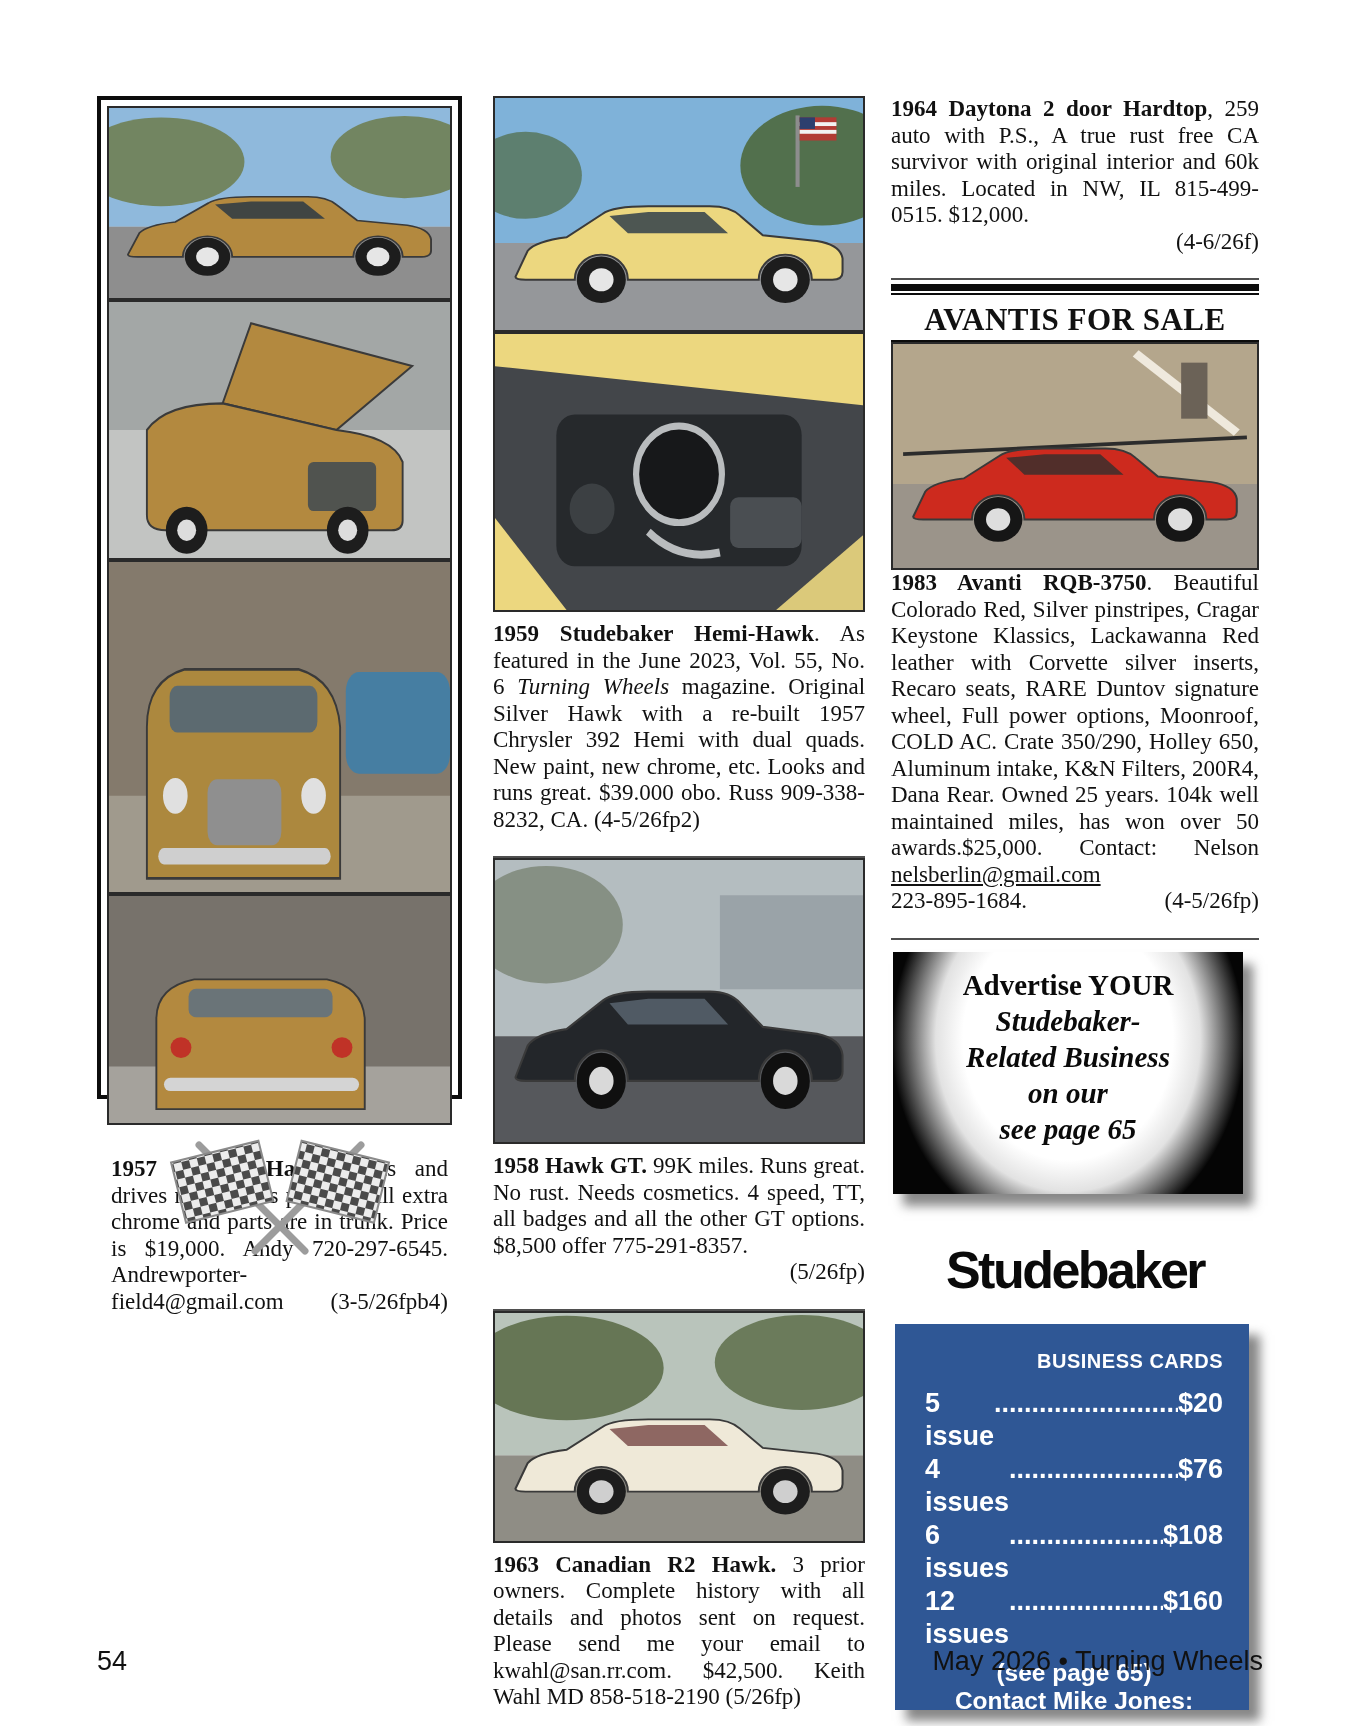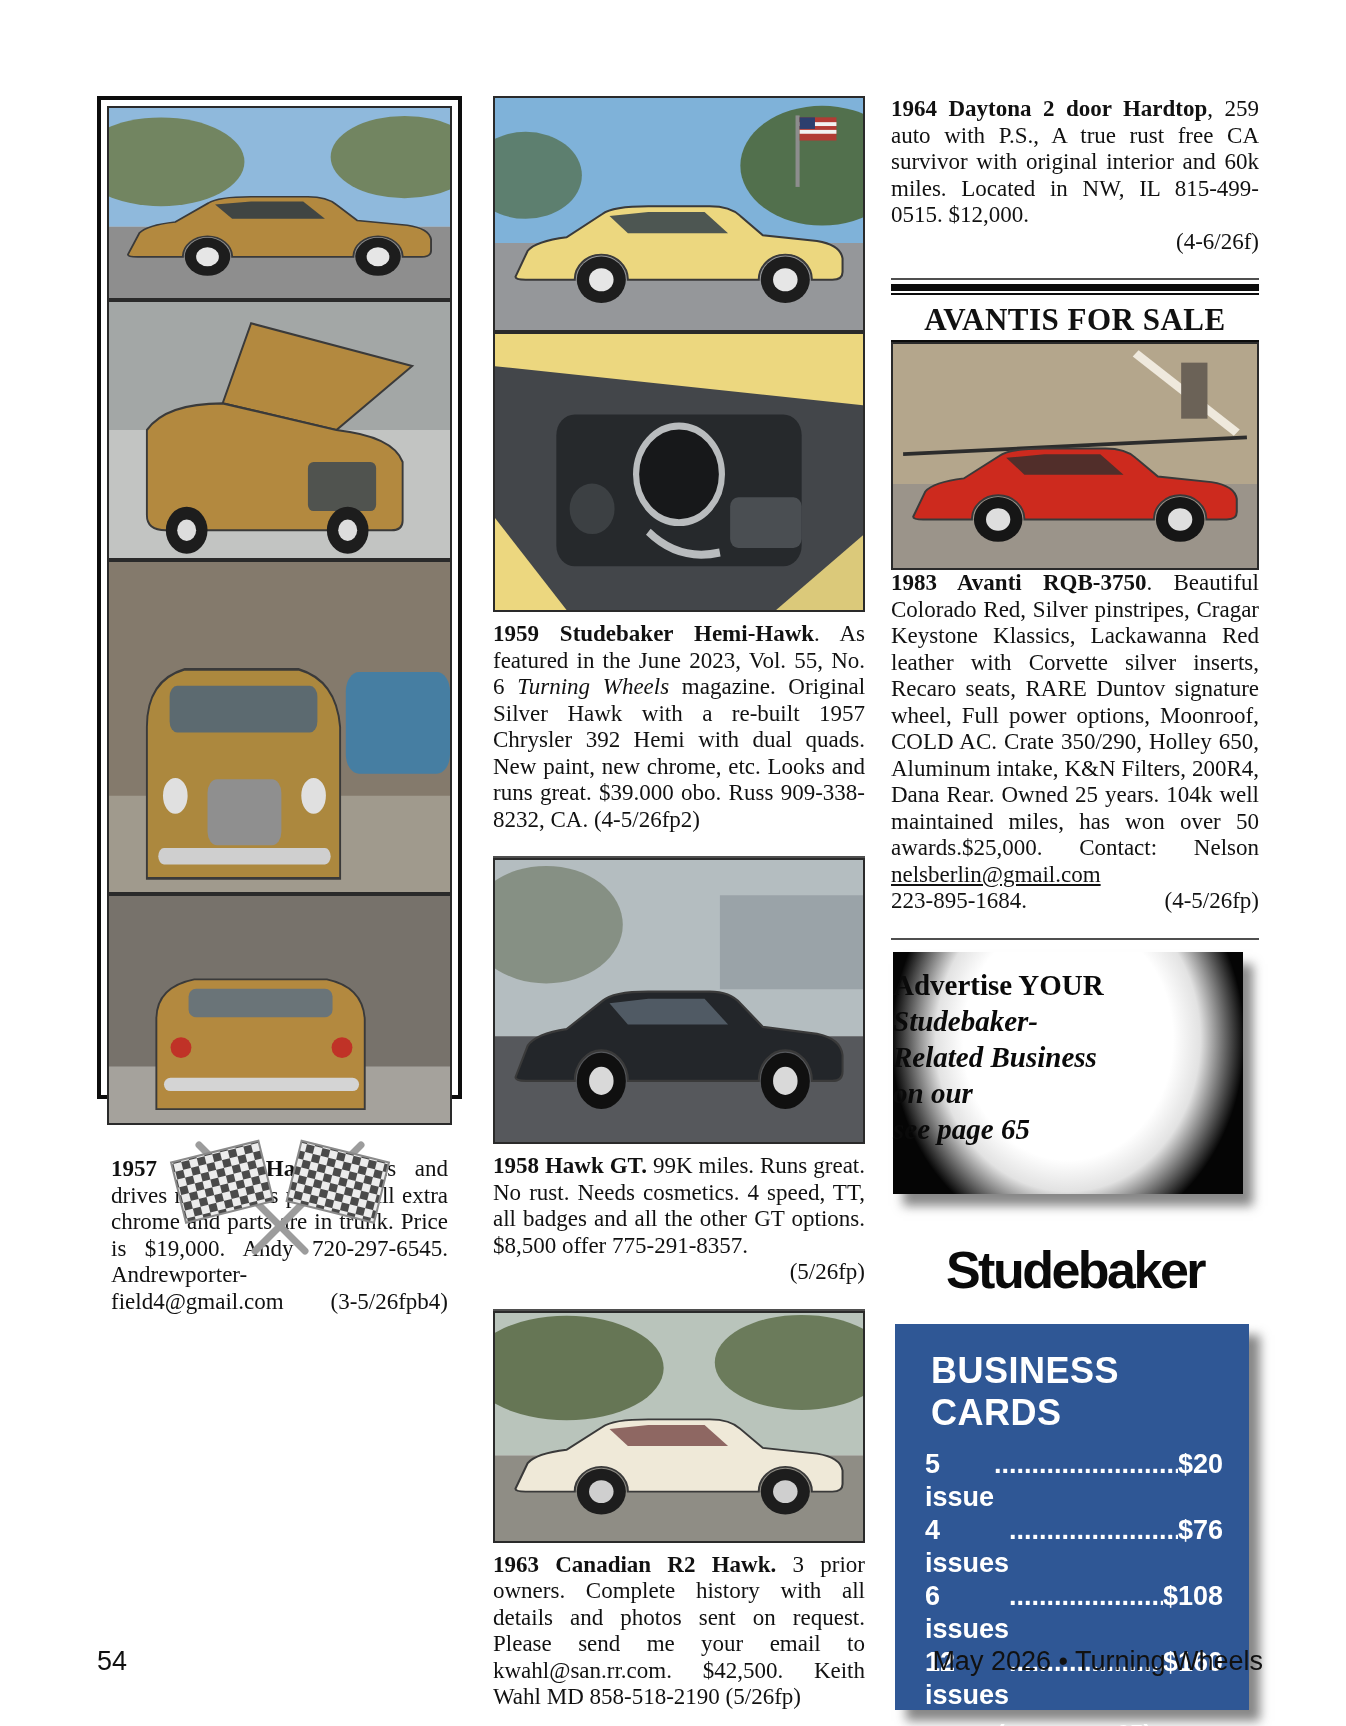--- a/index.html
+++ b/index.html
@@ -49,31 +49,31 @@
   .avantis .title{font-size:31px;font-weight:bold;text-align:center;letter-spacing:.5px;
                   line-height:36px;margin-top:7px;}
   .ph-r1{height:228px;margin-top:5px;border-color:#444;}
   .ad-1983{margin-top:10px;}
   .col-right .rule{margin-top:4px;}
 
   .promo{position:relative;box-sizing:border-box;margin:12px 0 0 2px;width:350px;height:242px;
          background:#050505;box-shadow:10px 12px 10px rgba(40,40,40,.55);}
   .promo .glow{position:absolute;inset:0;
          background:radial-gradient(ellipse 60% 100% at 50% 36%, #ffffff 50%, #e2e2e2 63%, rgba(8,8,8,0) 84%);}
-  .promo .ptext{position:relative;padding-top:15px;text-align:left;font-weight:bold;
+  .promo .ptext{position:relative;padding-top:15px;text-align:center;font-weight:bold;
          font-size:29px;line-height:36px;color:#0a0a0a;}
   .promo .ptext .it{font-style:italic;}
 
   .logo{margin-top:46px;text-align:center;font-family:"Liberation Sans", sans-serif;
         font-weight:bold;font-size:52px;letter-spacing:-2.5px;color:#0a0a0a;}
 
   .bluebox{box-sizing:border-box;margin:24px 0 0 4px;width:354px;height:386px;color:#fff;
         font-family:"Liberation Sans", sans-serif;font-weight:bold;padding:26px 26px 0 30px;
         box-shadow:11px 11px 10px rgba(55,55,55,.6);}
-  .bc-head{font-size:36px;letter-spacing:.5px;margin-left:6px;}
+  .bc-head{font-size:20px;letter-spacing:.5px;margin-left:6px;text-align:right;}
   .bc-list{margin-top:14px;}
   .bc-row{display:flex;align-items:baseline;font-size:27px;line-height:33px;}
   .bc-row .dots{flex:1 1 auto;overflow:hidden;white-space:nowrap;}
   .bc-center{margin-top:8px;text-align:center;font-size:24.5px;line-height:28px;}
 
   .footer{position:absolute;left:97px;right:83px;top:1646px;display:flex;
           justify-content:space-between;font-family:"Liberation Sans", sans-serif;
           font-size:27px;color:#111;}
 </style>
 </head>

